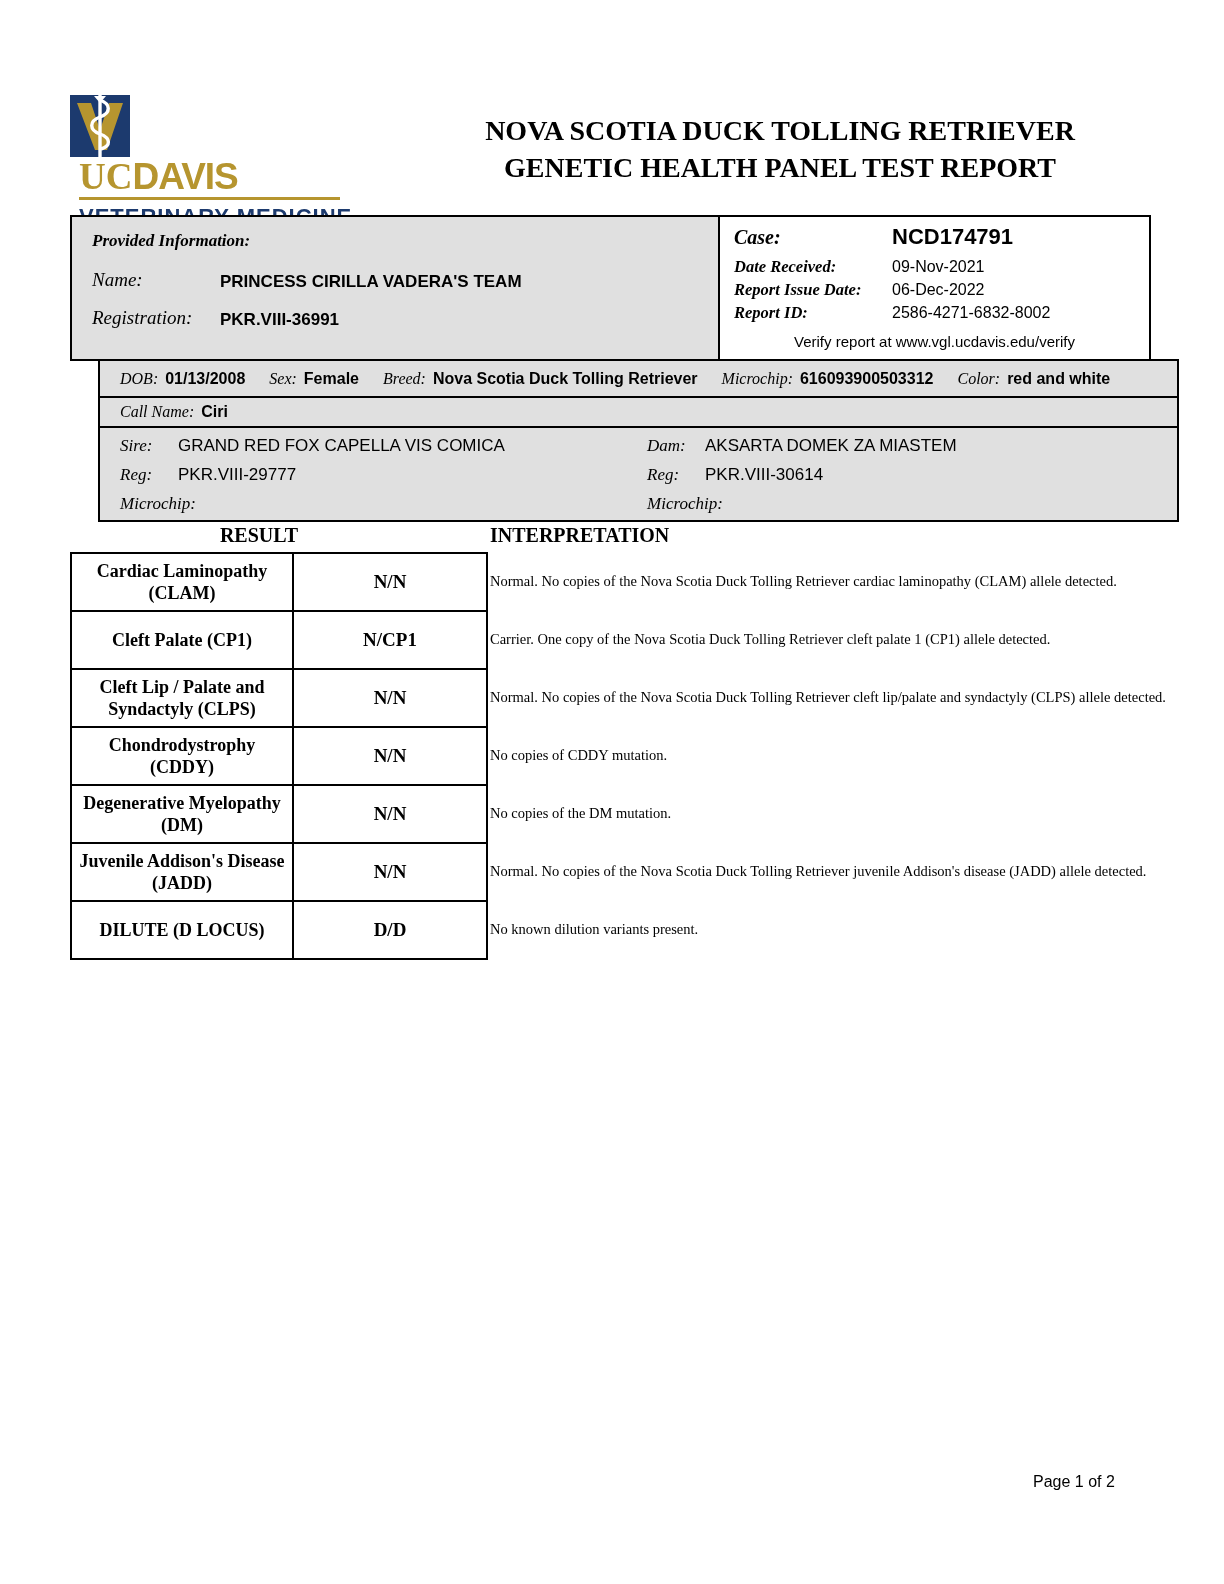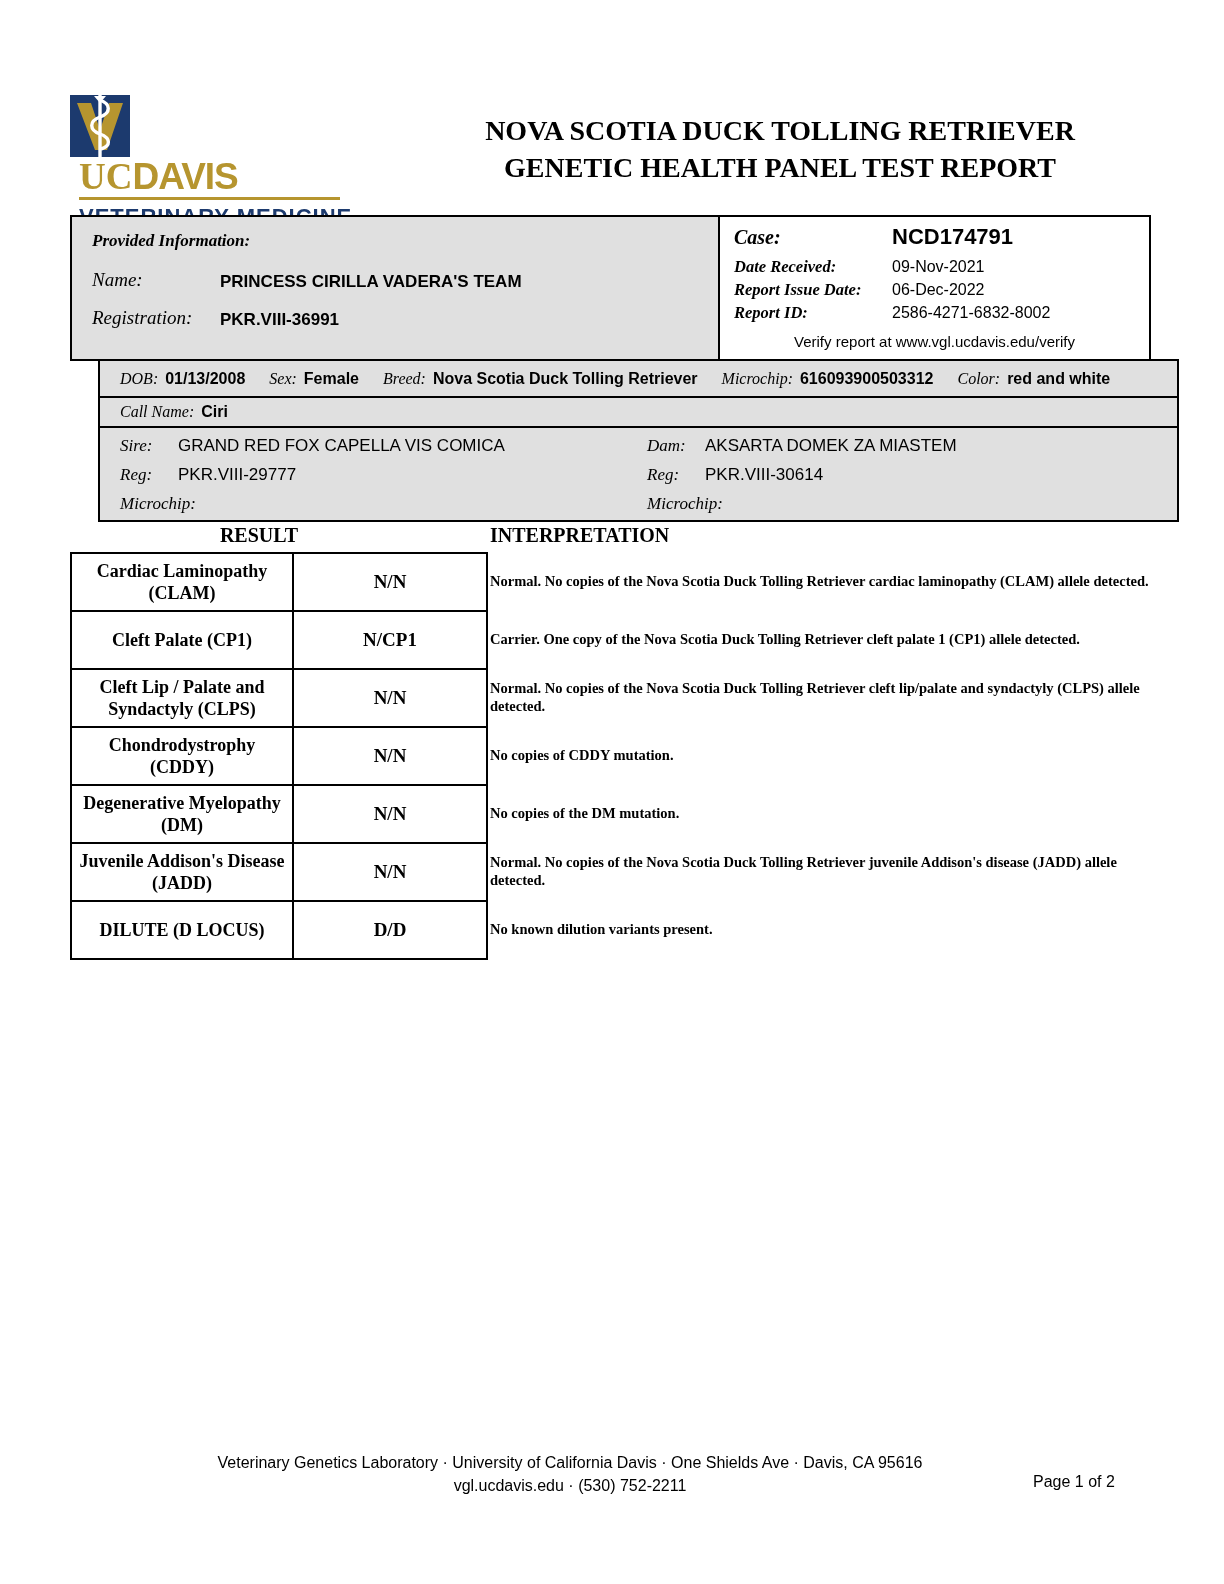--- a/index.html
+++ b/index.html
@@ -60,21 +60,21 @@
   .result-header { position:absolute; top:524px; left:70px; width:378px; text-align:center; font-weight:bold; font-size:20px; }
   .interp-header { position:absolute; top:524px; left:490px; width:490px; text-align:left; font-weight:bold; font-size:20px; }
 
   .result-table { position:absolute; left:70px; top:552px; border-collapse:collapse; }
   .result-table td { border:2px solid #000; text-align:center; vertical-align:middle;
     font-weight:bold; padding:2px 4px; box-sizing:border-box; }
   .result-table .test-cell { width:222px; height:58px; font-size:18px; line-height:1.25; }
   .result-table .value-cell { width:194px; font-size:19px; }
 
   .interp-col { position:absolute; left:490px; top:552px; width:684px; }
-  .interp-row { height:58px; display:flex; align-items:center; font-size:14.5px; line-height:1.25;font-weight:bold; }
+  .interp-row { height:58px; display:flex; align-items:center; font-size:14.5px; line-height:1.25; }
 
   
   .footer-center { position:absolute; left:150px; top:1451px; width:840px; text-align:center;
     font-family:"Liberation Sans", sans-serif; font-size:16px; line-height:23px; }
   .footer-page { position:absolute; left:1033px; top:1473px; font-family:"Liberation Sans", sans-serif; font-size:16px; }
 </style>
 </head>
 <body>
 
 <div class="page">
@@ -219,19 +219,15 @@
   <div class="interp-col">
     <div class="interp-row">Normal. No copies of the Nova Scotia Duck Tolling Retriever cardiac laminopathy (CLAM) allele detected.</div>
     <div class="interp-row">Carrier. One copy of the Nova Scotia Duck Tolling Retriever cleft palate 1 (CP1) allele detected.</div>
     <div class="interp-row">Normal. No copies of the Nova Scotia Duck Tolling Retriever cleft lip/palate and syndactyly (CLPS) allele detected.</div>
     <div class="interp-row">No copies of CDDY mutation.</div>
     <div class="interp-row">No copies of the DM mutation.</div>
     <div class="interp-row">Normal. No copies of the Nova Scotia Duck Tolling Retriever juvenile Addison's disease (JADD) allele detected.</div>
     <div class="interp-row">No known dilution variants present.</div>
   </div>
 
-  <div class="footer-center">
-    <div>Veterinary Genetics Laboratory · University of California Davis · One Shields Ave · Davis, CA 95616</div>
-    <div>vgl.ucdavis.edu · (530) 752-2211</div>
-  </div>
   <div class="footer-page">Page 1 of 2</div>
 
 </div>
 
 </body></html>

